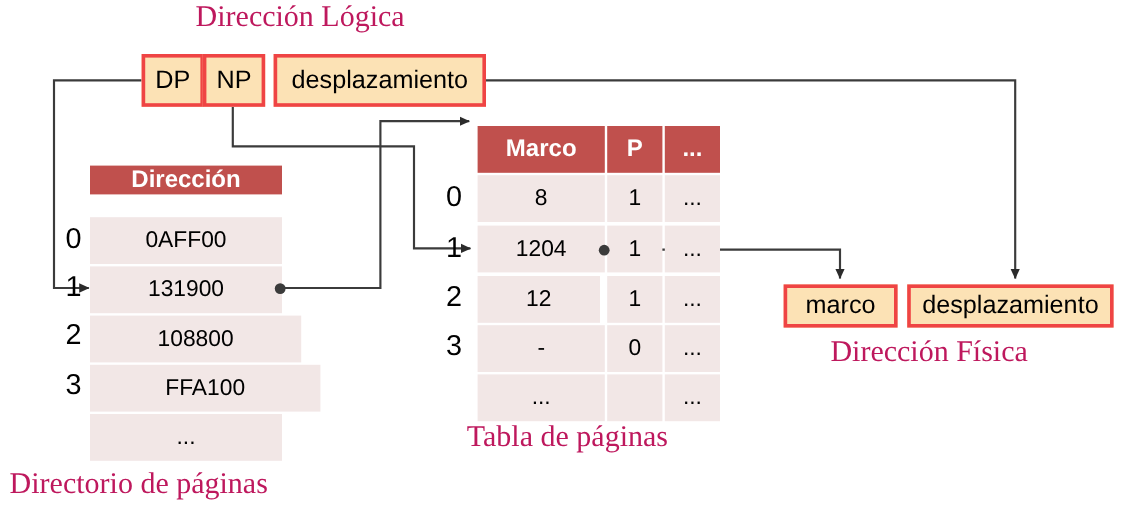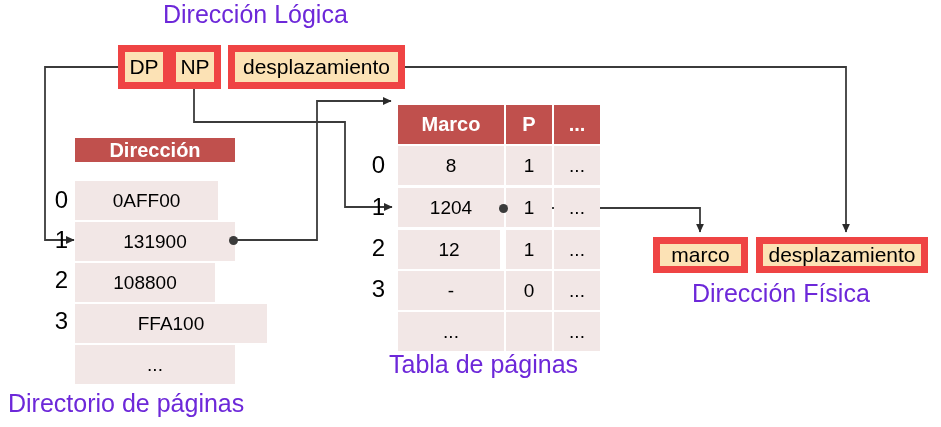--- a/index.html
+++ b/index.html
@@ -23,32 +23,32 @@
     left: 0;
     top: 0;
     width: 941px;
     height: 427px;
     pointer-events: none;
   }
 
   
   .caption {
     position: absolute;
-    color: #6d28d9;
-    font-family: Liberation Sans, sans-serif;
+    color: #be185d;
+    font-family: Liberation Serif, serif;
     font-size: 25px;
     line-height: 1;
     white-space: nowrap;
   }
 
   
   .tanbox {
     position: absolute;
     background: #FCE2B5;
-    border: 7px solid #ef4444;
+    border: 3px solid #ef4444;
     box-sizing: border-box;
     display: flex;
     align-items: center;
     justify-content: center;
     font-family: "Liberation Sans", sans-serif;
     font-size: 21px;
     color: #000000;
     white-space: nowrap;
   }
 
@@ -138,28 +138,28 @@
   <div class="tanbox" style="left:228px; top:45px; width:177px; height:44px;">desplazamiento</div>
 
   <div class="tanbox" style="left:653px; top:237px; width:95px; height:36px;">marco</div>
 
   <div class="tanbox" style="left:756px; top:237px; width:172px; height:36px;">desplazamiento</div>
 
   <div class="tbl">
     <div class="hdr" style="left:75px; top:138px; width:160px; height:24px;">Dirección</div>
 
     <div class="rowidx" style="left:46px; top:188px; width:22px;">0</div>
-    <div class="cell" style="left:75px; top:181px; width:143px; height:39px;">0AFF00</div>
+    <div class="cell" style="left:75px; top:181px; width:160px; height:39px;">0AFF00</div>
 
     <div class="rowidx" style="left:46px; top:228px; width:22px;">1</div>
     <div class="cell" style="left:75px; top:222px; width:160px; height:39px;">131900</div>
     <div class="dot" style="left:229px; top:236px;"></div>
 
     <div class="rowidx" style="left:46px; top:268px; width:22px;">2</div>
-    <div class="cell" style="left:75px; top:263px; width:140px; height:39px;">108800</div>
+    <div class="cell" style="left:75px; top:263px; width:176px; height:39px;">108800</div>
 
     <div class="rowidx" style="left:46px; top:309px; width:22px;">3</div>
     <div class="cell" style="left:75px; top:304px; width:192px; height:39px;">FFA100</div>
 
     <div class="cell" style="left:75px; top:345px; width:160px; height:39px;">...</div>
   </div>
 
   <div class="tbl">
     <div class="hdr" style="left:398px; top:105px; width:106px; height:39px;">Marco</div>
     <div class="hdr" style="left:506px; top:105px; width:46px; height:39px;">P</div>

